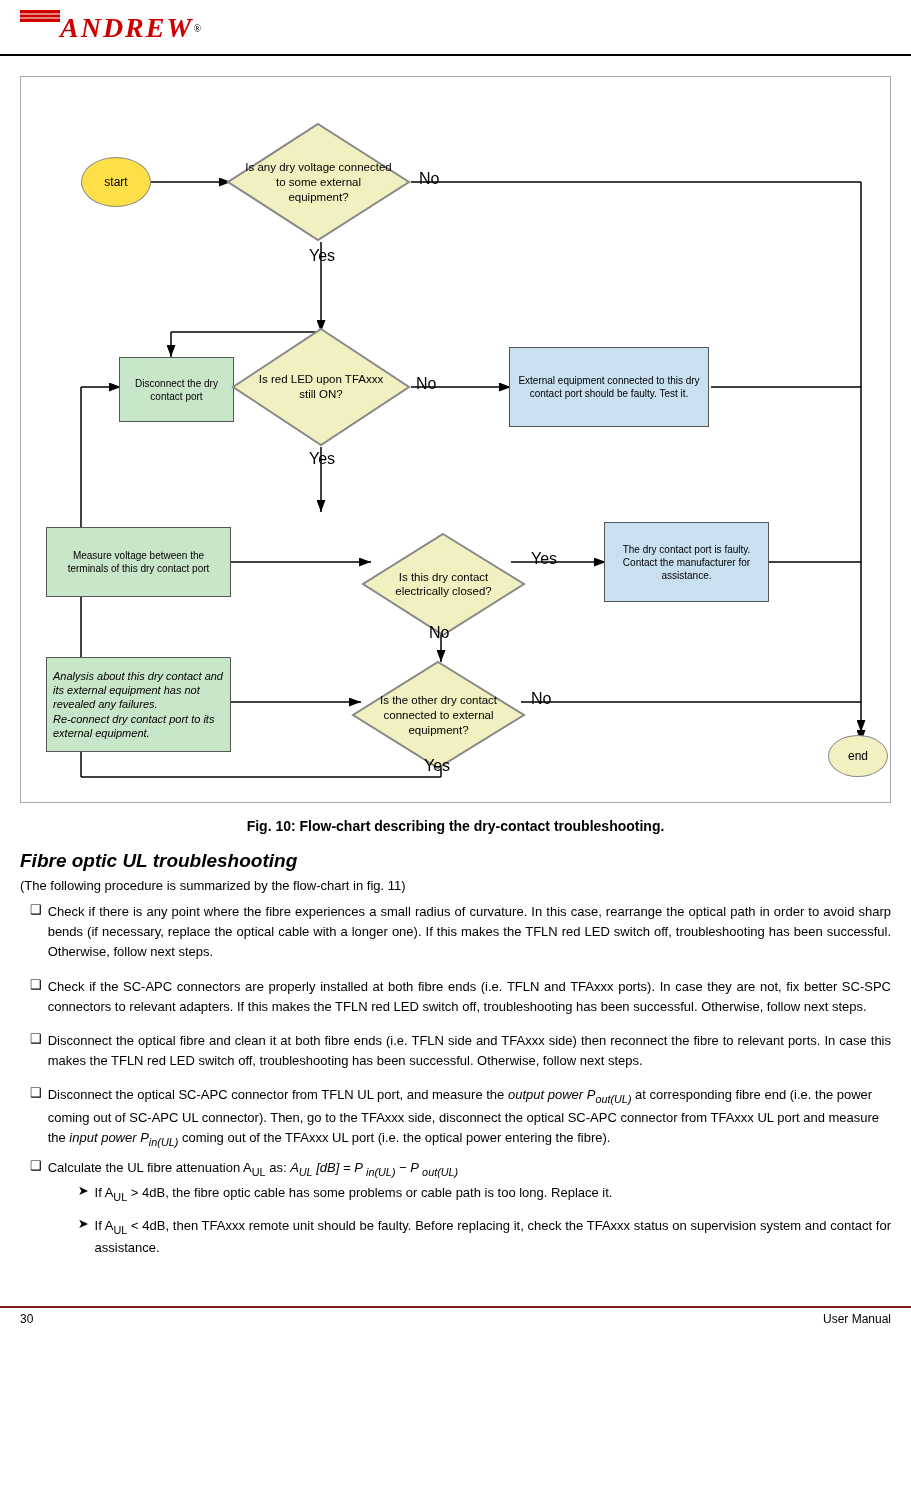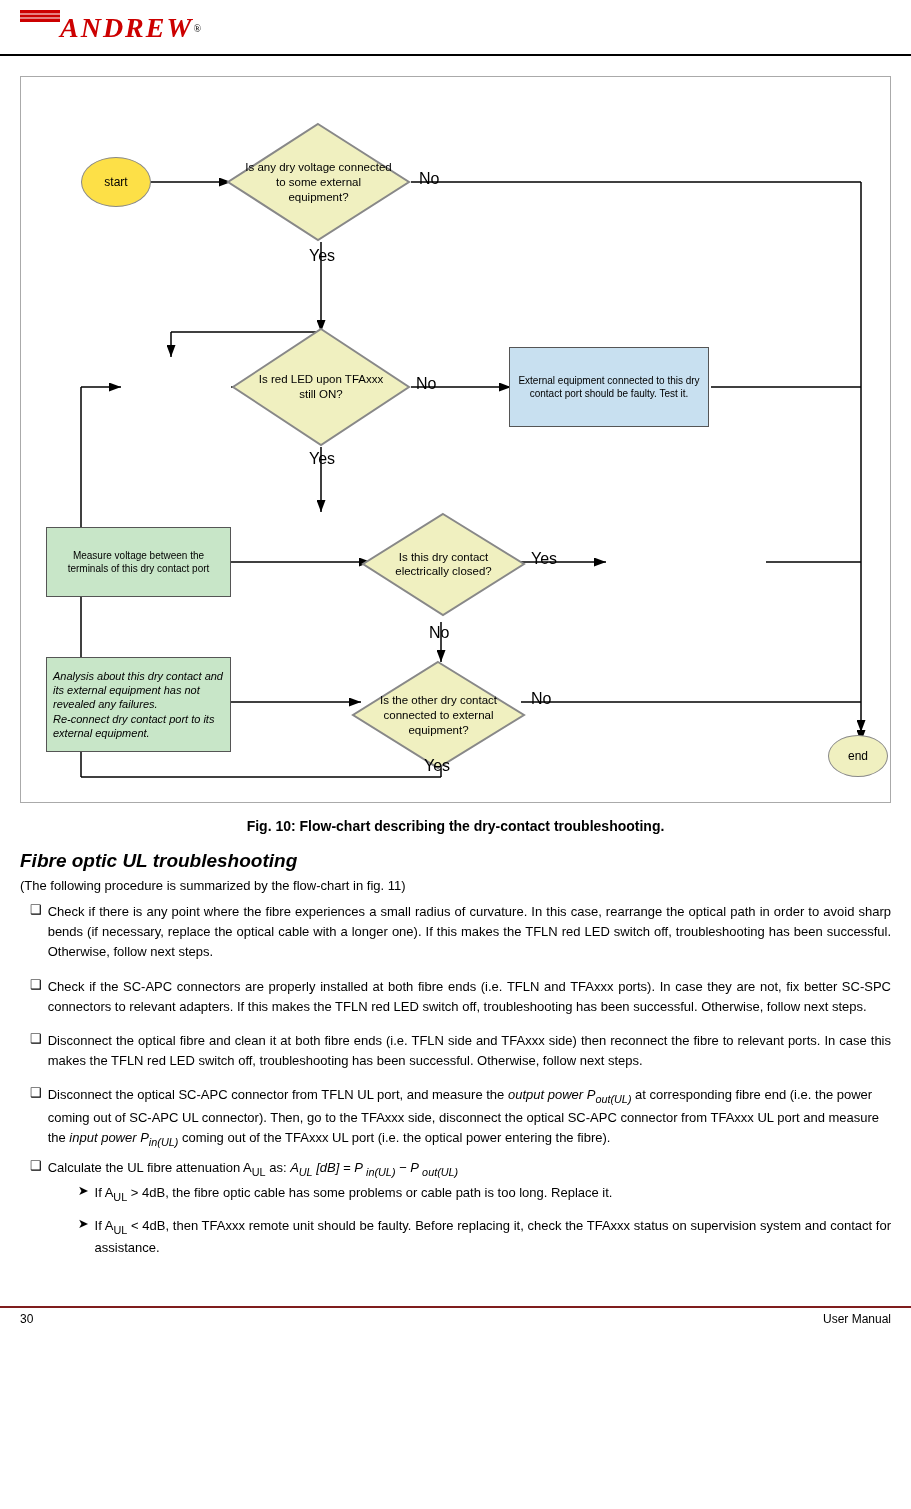--- a/index.html
+++ b/index.html
@@ -241,20 +241,23 @@
             <polygon points="92,2 183,60 92,118 2,60" fill="#f0f0c0" stroke="#888" stroke-width="2"></polygon>
           </svg>
           <div class="fc-diamond-text">Is any dry voltage connected to some external equipment?</div>
         </div>
       </div>
 
       <div class="fc-label" style="left:388px; top:78px;">No</div>
 
       <div class="fc-label" style="left:278px; top:155px;">Yes</div>
 
+      <div class="fc-rect" style="left:88px; top:265px; width:115px; height:65px;">
+        <span>Disconnect the dry contact port</span>
+      </div>
 
       <div class="fc-diamond" style="left:200px; top:235px; width:180px; height:120px;">
         <div class="fc-diamond-inner">
           <svg class="fc-diamond-svg" viewBox="0 0 180 120" preserveAspectRatio="none">
             <polygon points="90,2 178,60 90,118 2,60" fill="#f0f0c0" stroke="#888" stroke-width="2"></polygon>
           </svg>
           <div class="fc-diamond-text">Is red LED upon TFAxxx still ON?</div>
         </div>
       </div>
 
@@ -263,33 +266,36 @@
       <div class="fc-label" style="left:278px; top:358px;">Yes</div>
 
       <div class="fc-rect" style="left:478px; top:255px; width:200px; height:80px; background:#c8e0f0;">
         <span>External equipment connected to this dry contact port should be faulty. Test it.</span>
       </div>
 
       <div class="fc-rect" style="left:15px; top:435px; width:185px; height:70px;">
         <span>Measure voltage between the terminals of this dry contact port</span>
       </div>
 
-      <div class="fc-diamond" style="left:330px; top:420px; width:165px; height:105px;">
+      <div class="fc-diamond" style="left:330px; top:440px; width:165px; height:105px;">
         <div class="fc-diamond-inner">
           <svg class="fc-diamond-svg" viewBox="0 0 165 105" preserveAspectRatio="none">
             <polygon points="82,2 163,52 82,103 2,52" fill="#f0f0c0" stroke="#888" stroke-width="2"></polygon>
           </svg>
           <div class="fc-diamond-text">Is this dry contact electrically closed?</div>
         </div>
       </div>
 
       <div class="fc-label" style="left:500px; top:458px;">Yes</div>
 
       <div class="fc-label" style="left:398px; top:532px;">No</div>
 
+      <div class="fc-rect" style="left:573px; top:430px; width:165px; height:80px; background:#c8e0f0;">
+        <span>The dry contact port is faulty. Contact the manufacturer for assistance.</span>
+      </div>
 
       <div class="fc-rect" style="left:15px; top:565px; width:185px; height:95px; font-size:11px; text-align:left; padding:6px;">
         <span style="white-space:pre-line;font-style:italic;">Analysis about this dry contact and its external equipment has not revealed any failures.
 Re-connect dry contact port to its external equipment.</span>
       </div>
 
       <div class="fc-diamond" style="left:320px; top:568px; width:175px; height:110px;">
         <div class="fc-diamond-inner">
           <svg class="fc-diamond-svg" viewBox="0 0 175 110" preserveAspectRatio="none">
             <polygon points="87,2 173,55 87,108 2,55" fill="#f0f0c0" stroke="#888" stroke-width="2"></polygon>

